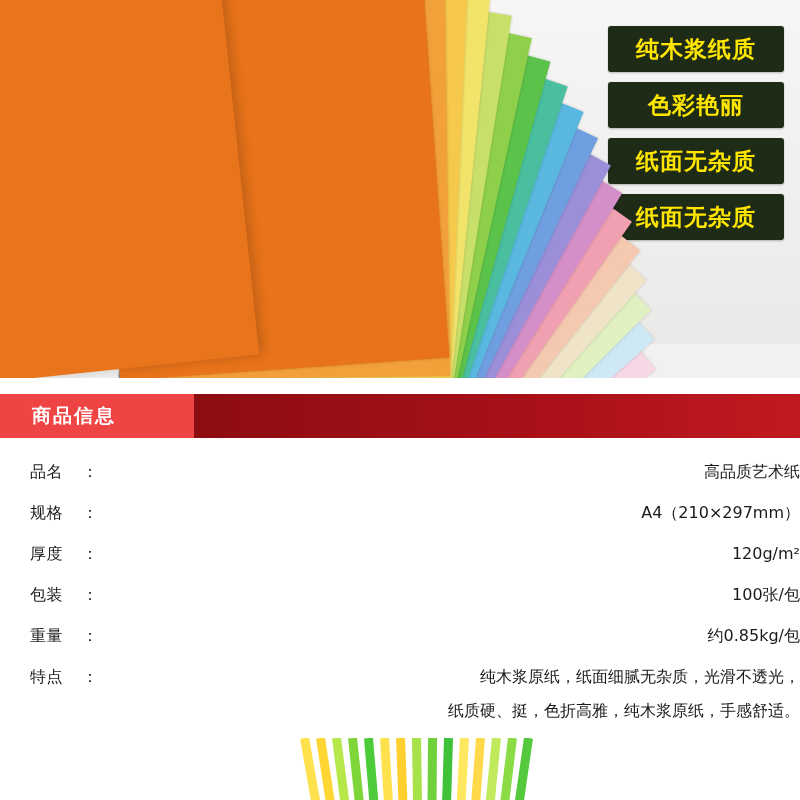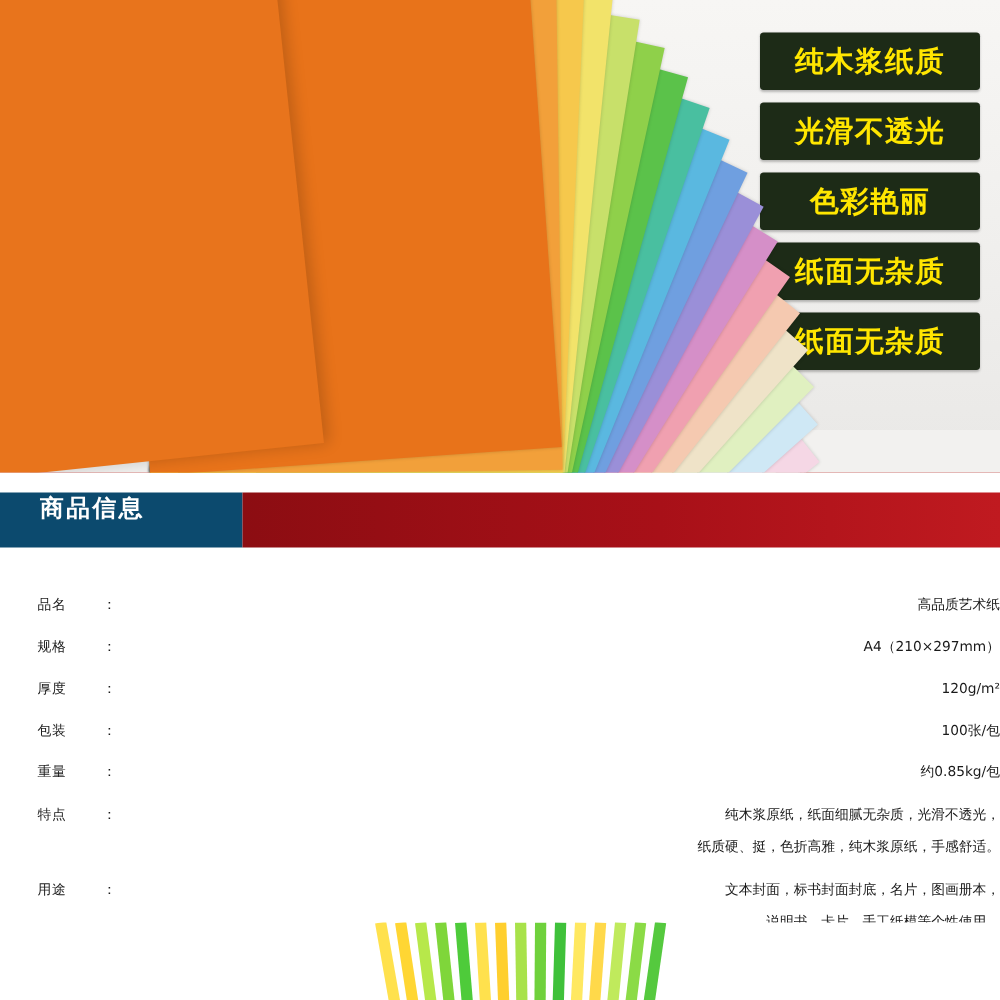--- a/index.html
+++ b/index.html
@@ -94,22 +94,23 @@
   .info-header {
     position: relative;
     width: 800px;
     height: 44px;
     margin-top: 16px;
     display: flex;
     align-items: stretch;
   }
   .info-header-tab {
     width: 194px;
-    background: #0c4a6e;
+    background: #ef4444;
     display: flex;
+    align-items: center;
     padding-left: 32px;
     box-sizing: border-box;
   }
   .info-header-tab span {
     color: #ffffff;
     font-size: 19px;
     font-weight: bold;
     letter-spacing: 2px;
   }
   .info-header-bar {
@@ -117,24 +118,23 @@
     background: linear-gradient(90deg, #8c0d12 0%, #a81018 55%, #c01a20 100%);
   }
 
   .info-body {
     padding: 22px 0 0 30px;
   }
   .info-row {
     display: flex;
     align-items: flex-start;
     margin-bottom: 17px;
-    font-size: 11px;
+    font-size: 16px;
     color: #1a1a1a;
     line-height: 1.5;
-    margin-top: 16px;
   }
   .info-label {
     width: 52px;
     flex: none;
     letter-spacing: 0.5px;
   }
   .info-colon {
     width: 12px;
     flex: none;
   }
@@ -206,23 +206,20 @@
       <div class="sheet front" style="background: rgb(232, 116, 28); transform: rotate(-6deg); z-index: 200;"></div>
     </div>
 
   <div class="bottom-strip"></div>
 
   <div class="features">
     <div class="feature-tag">
       <span>纯木浆纸质</span>
     </div>
     <div class="feature-tag">
-      <span>光滑不透光</span>
-    </div>
-    <div class="feature-tag">
       <span>色彩艳丽</span>
     </div>
     <div class="feature-tag">
       <span>纸面无杂质</span>
     </div>
     <div class="feature-tag">
       <span>纸面无杂质</span>
     </div>
   </div>
 </div>

